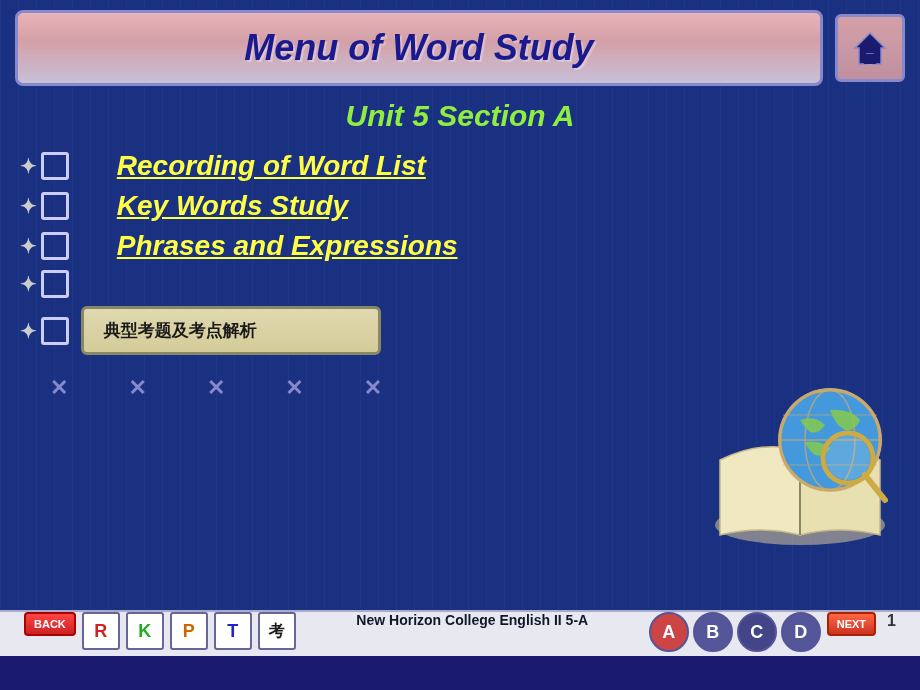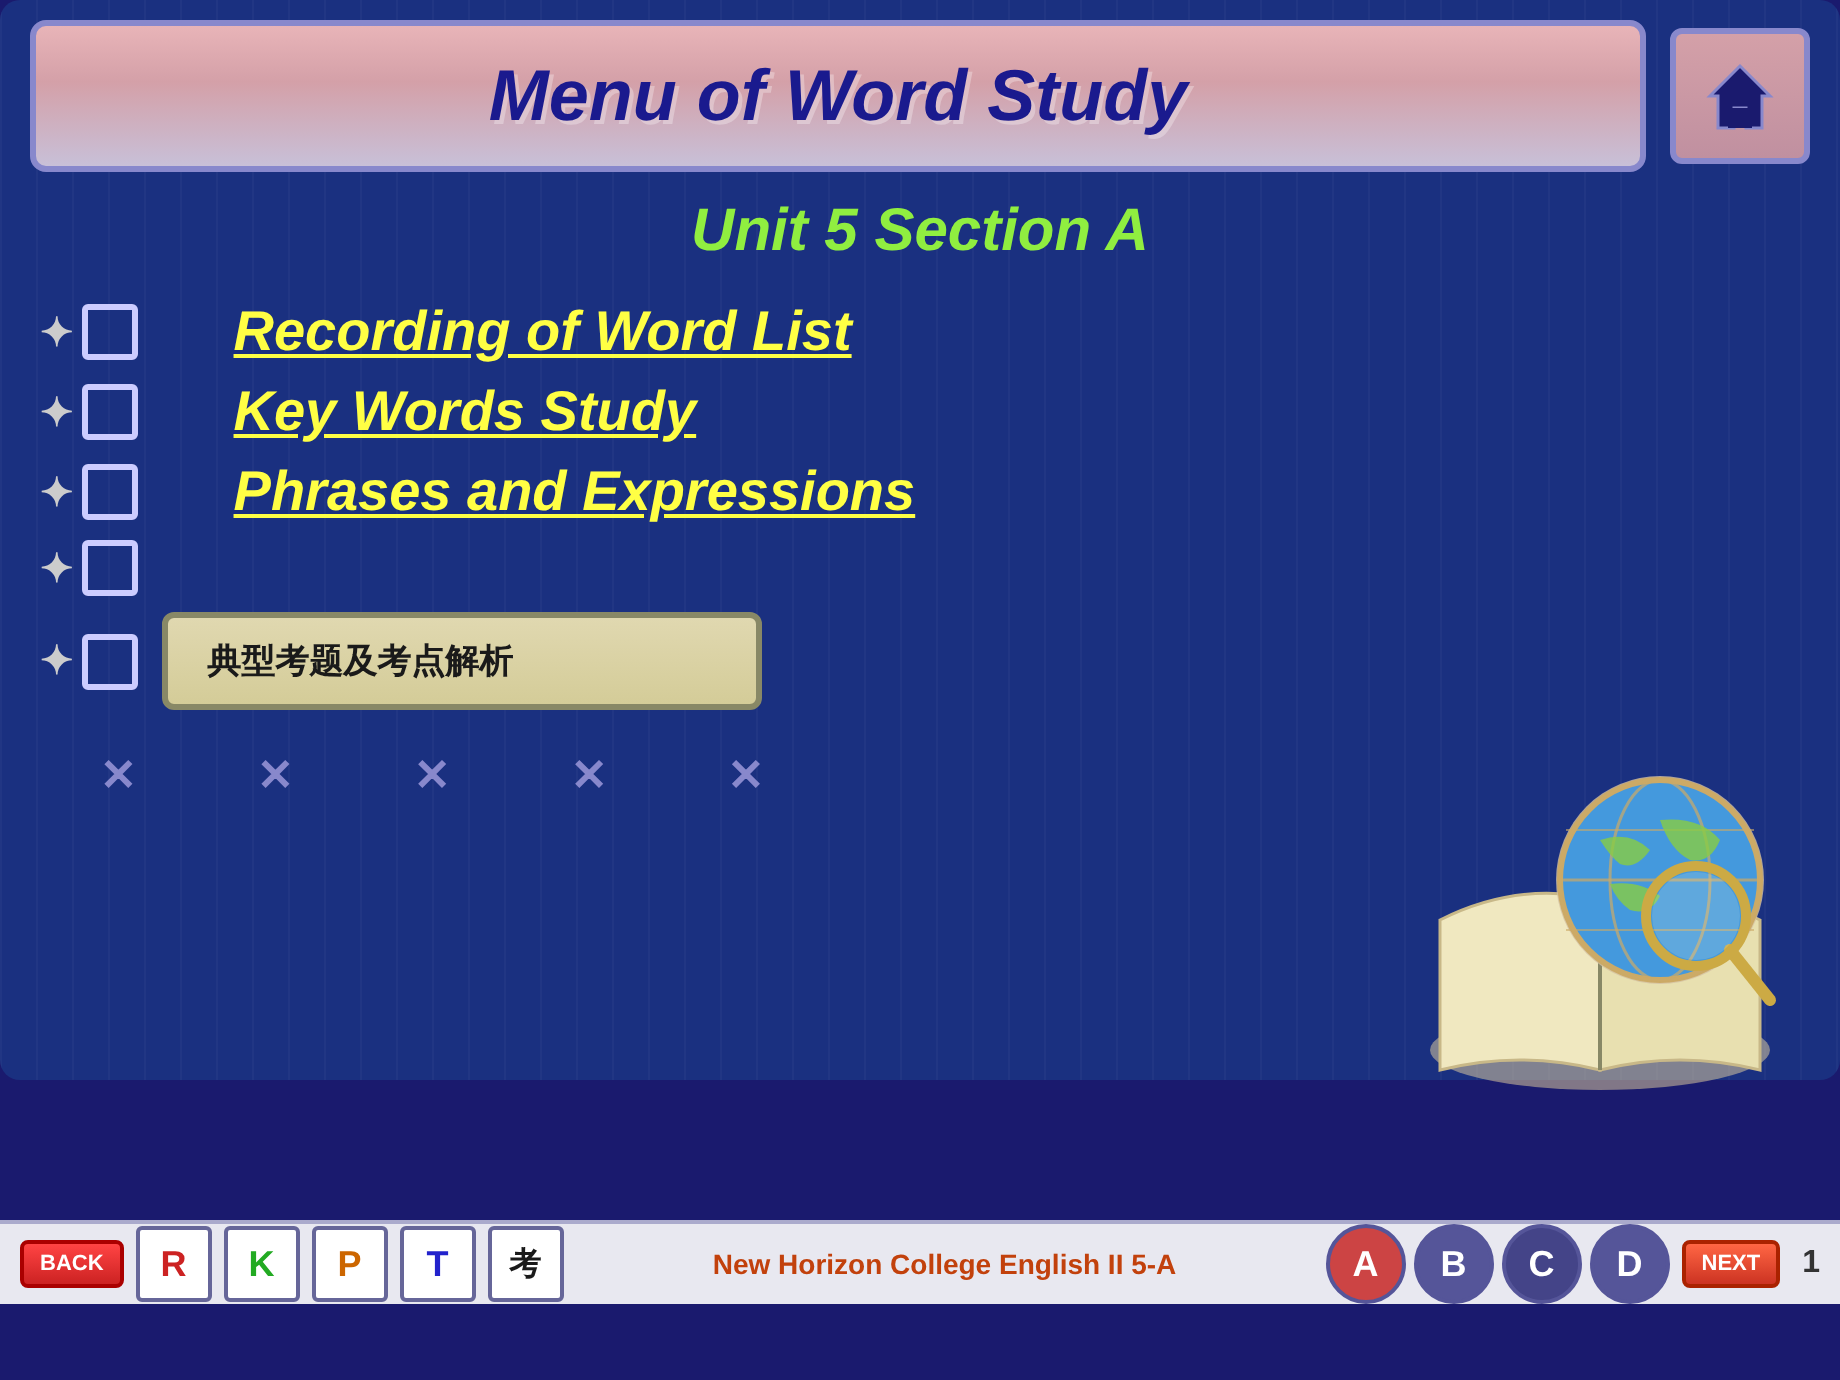--- a/index.html
+++ b/index.html
@@ -6,33 +6,32 @@
     body {
       width: 920px;
       height: 690px;
       overflow: hidden;
       font-family: Arial, sans-serif;
       background: #1a1a6e;
     }
 
     .main-container {
       width: 920px;
-      height: 540px;
+      height: 656px;
       background: #1a3080;
       background-image: repeating-linear-gradient(
         90deg,
         rgba(255,255,255,0.03) 0px,
         rgba(255,255,255,0.03) 1px,
         transparent 1px,
         transparent 18px
       );
       position: relative;
       display: flex;
       flex-direction: column;
-      border-radius: 10px;
     }
 
     
     .header-area {
       display: flex;
       align-items: center;
       justify-content: space-between;
       padding: 10px 15px 8px 15px;
     }
 
@@ -176,22 +175,22 @@
       height: 185px;
       margin-left: 20px;
       flex-shrink: 0;
     }
 
     
     .footer {
       height: 52px;
       background: #e8e8f0;
       display: flex;
-      align-items: center;
-      padding: 0 10px;
+      align-items: flex-start;
+      padding: 0 24px;
       gap: 6px;
       border-top: 2px solid #aaaacc;
       margin-top: 35px;
     }
 
     .back-btn {
       background: linear-gradient(180deg, #ff4444 0%, #cc2222 100%);
       color: white;
       font-size: 11px;
       font-weight: bold;
@@ -222,21 +221,21 @@
     .nav-btn.r { color: #cc2222; }
     .nav-btn.k { color: #22aa22; }
     .nav-btn.p { color: #cc6600; }
     .nav-btn.t { color: #2222cc; }
     .nav-btn.zh { color: #1a1a1a; font-size: 16px; }
 
     .footer-title {
       flex: 1;
       text-align: center;
       font-size: 14px;
-      color: #c2410c;
+      color: #0f172a;
       font-weight: bold;
     }
 
     .abcd-group {
       display: flex;
       gap: 4px;
     }
 
     .abcd-btn {
       width: 40px;

